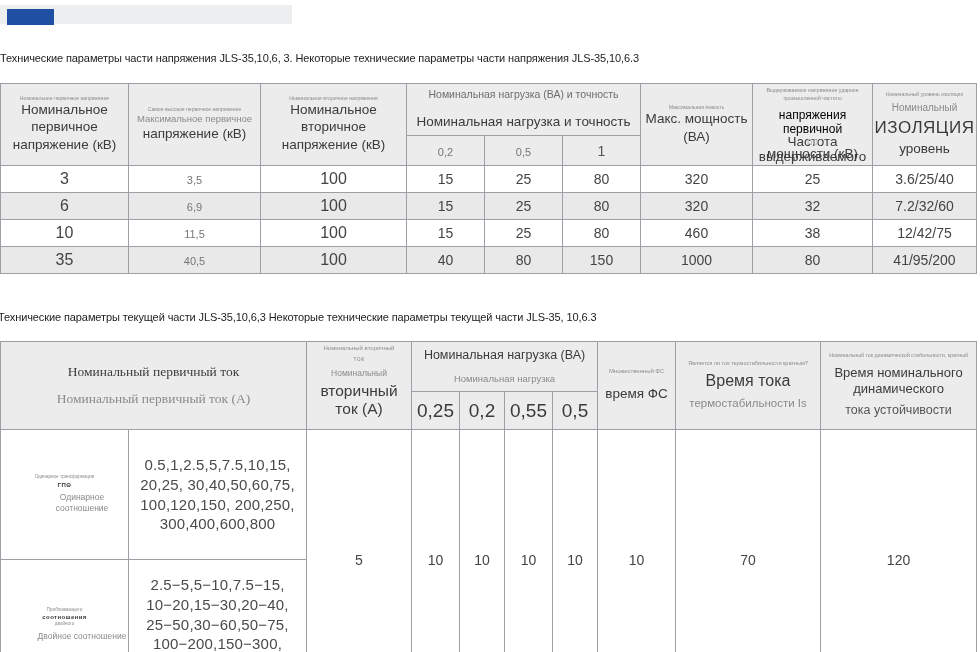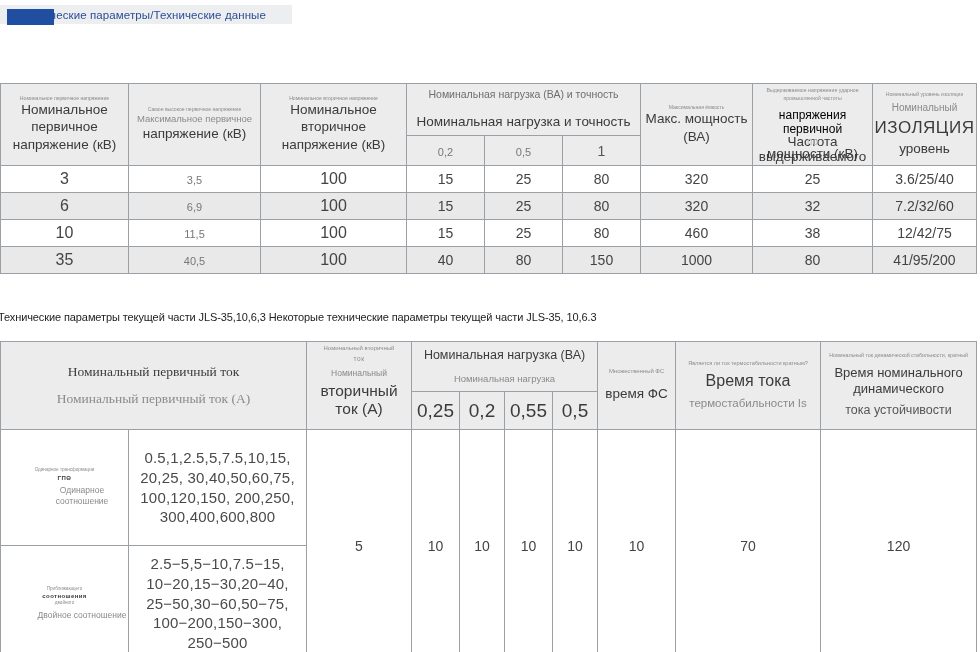--- a/index.html
+++ b/index.html
@@ -109,21 +109,21 @@
     flex-direction: column;
     justify-content: center;
     align-items: center;
     gap: 1px;
   }
 
   
   #table2 { left: 0px; top: 341px; width: 976px; }
   #table2 .h-row1 td { height: 50px; }
   #table2 .h-row2 td { height: 38px; }
-  #table2 .b-row td  { height: 116px; }
+  #table2 .b-row td  { height: 130px; }
 
   .loadnum {
     font-size: 19px;
     color: #3b3b3b;
     line-height: 1;
   }
   .ratio-list {
     font-size: 15px;
     color: #4a4a4a;
     line-height: 1.32;
@@ -159,23 +159,23 @@
     font-size: 13.5px; color: #3b3b3b;
   }
 </style>
 </head>
 <body>
 
 <div class="page">
 
   <div class="topbar">
     <div class="topbar-hl"></div>
-    <div class="topbar-text">©Технические параметры/Технические данные</div>
   </div>
 
+  <div class="caption" id="caption1">Технические параметры части напряжения JLS-35,10,6, 3. Некоторые технические параметры части напряжения JLS-35,10,6.3</div>
 
   <table class="tbl" id="table1">
     <colgroup>
       <col style="width:128px">
         <col style="width:132px">
         <col style="width:146px">
       <col style="width:78px">
         <col style="width:78px">
         <col style="width:78px">
       <col style="width:112px">

